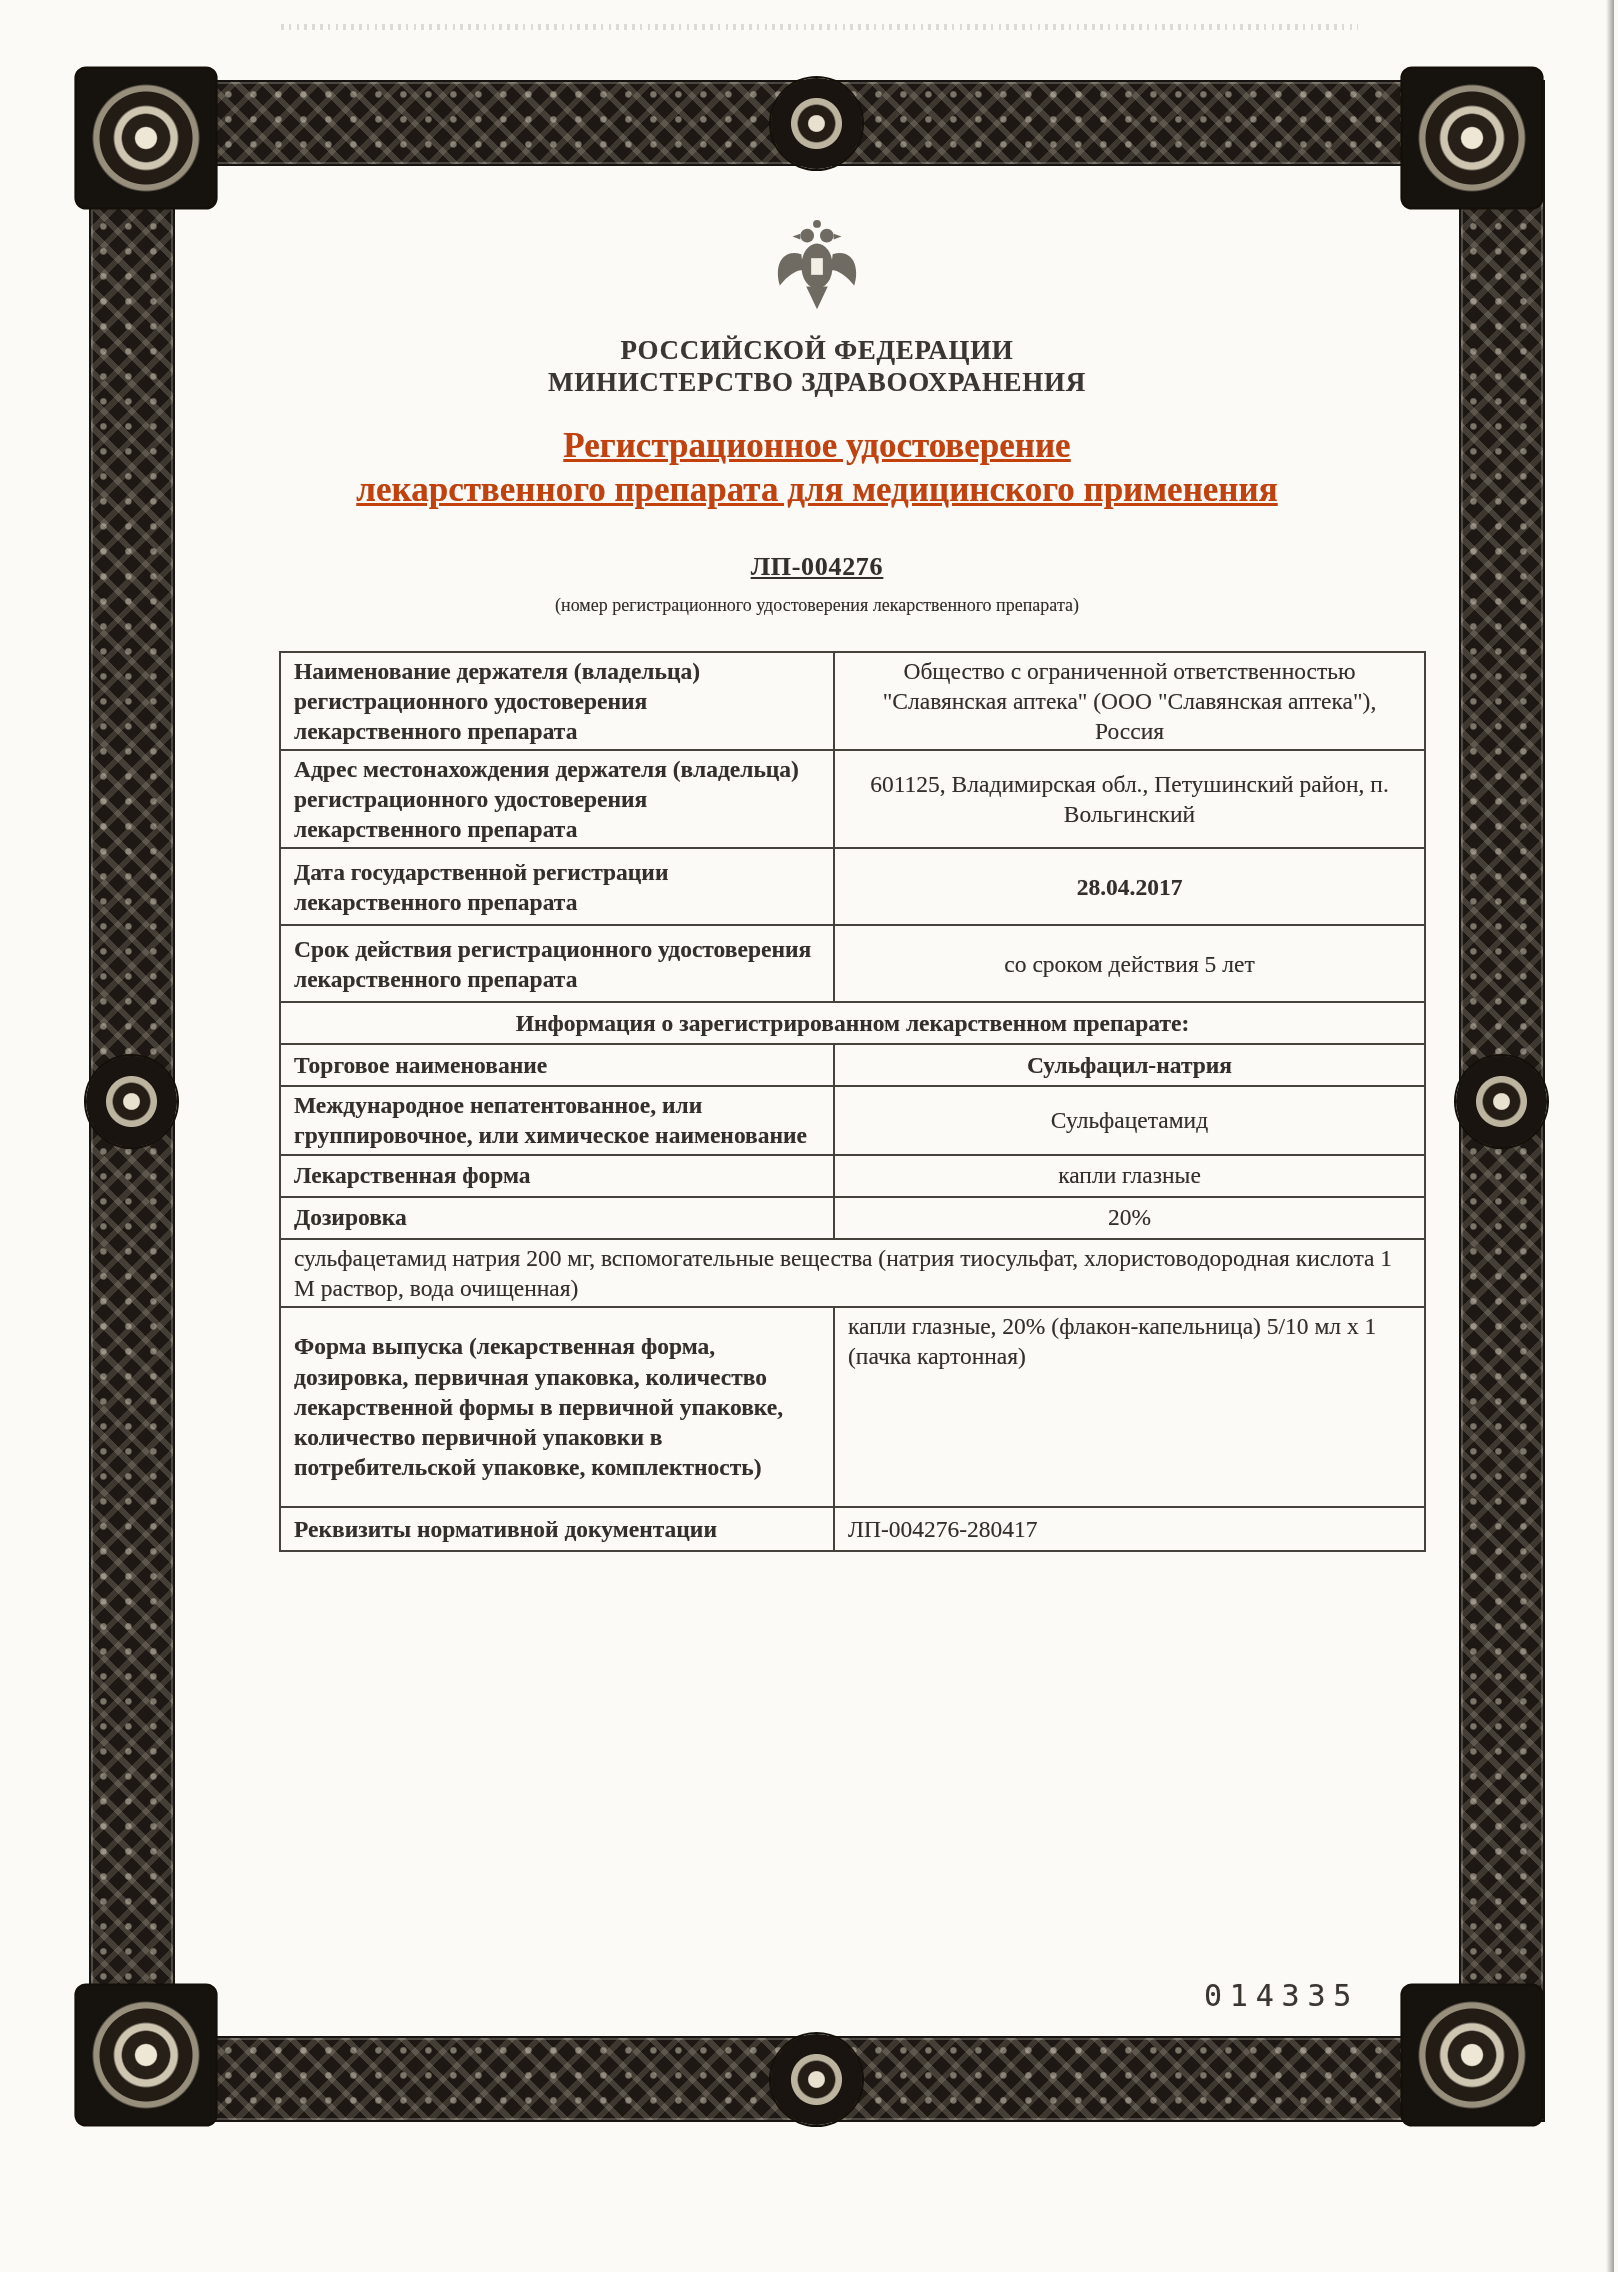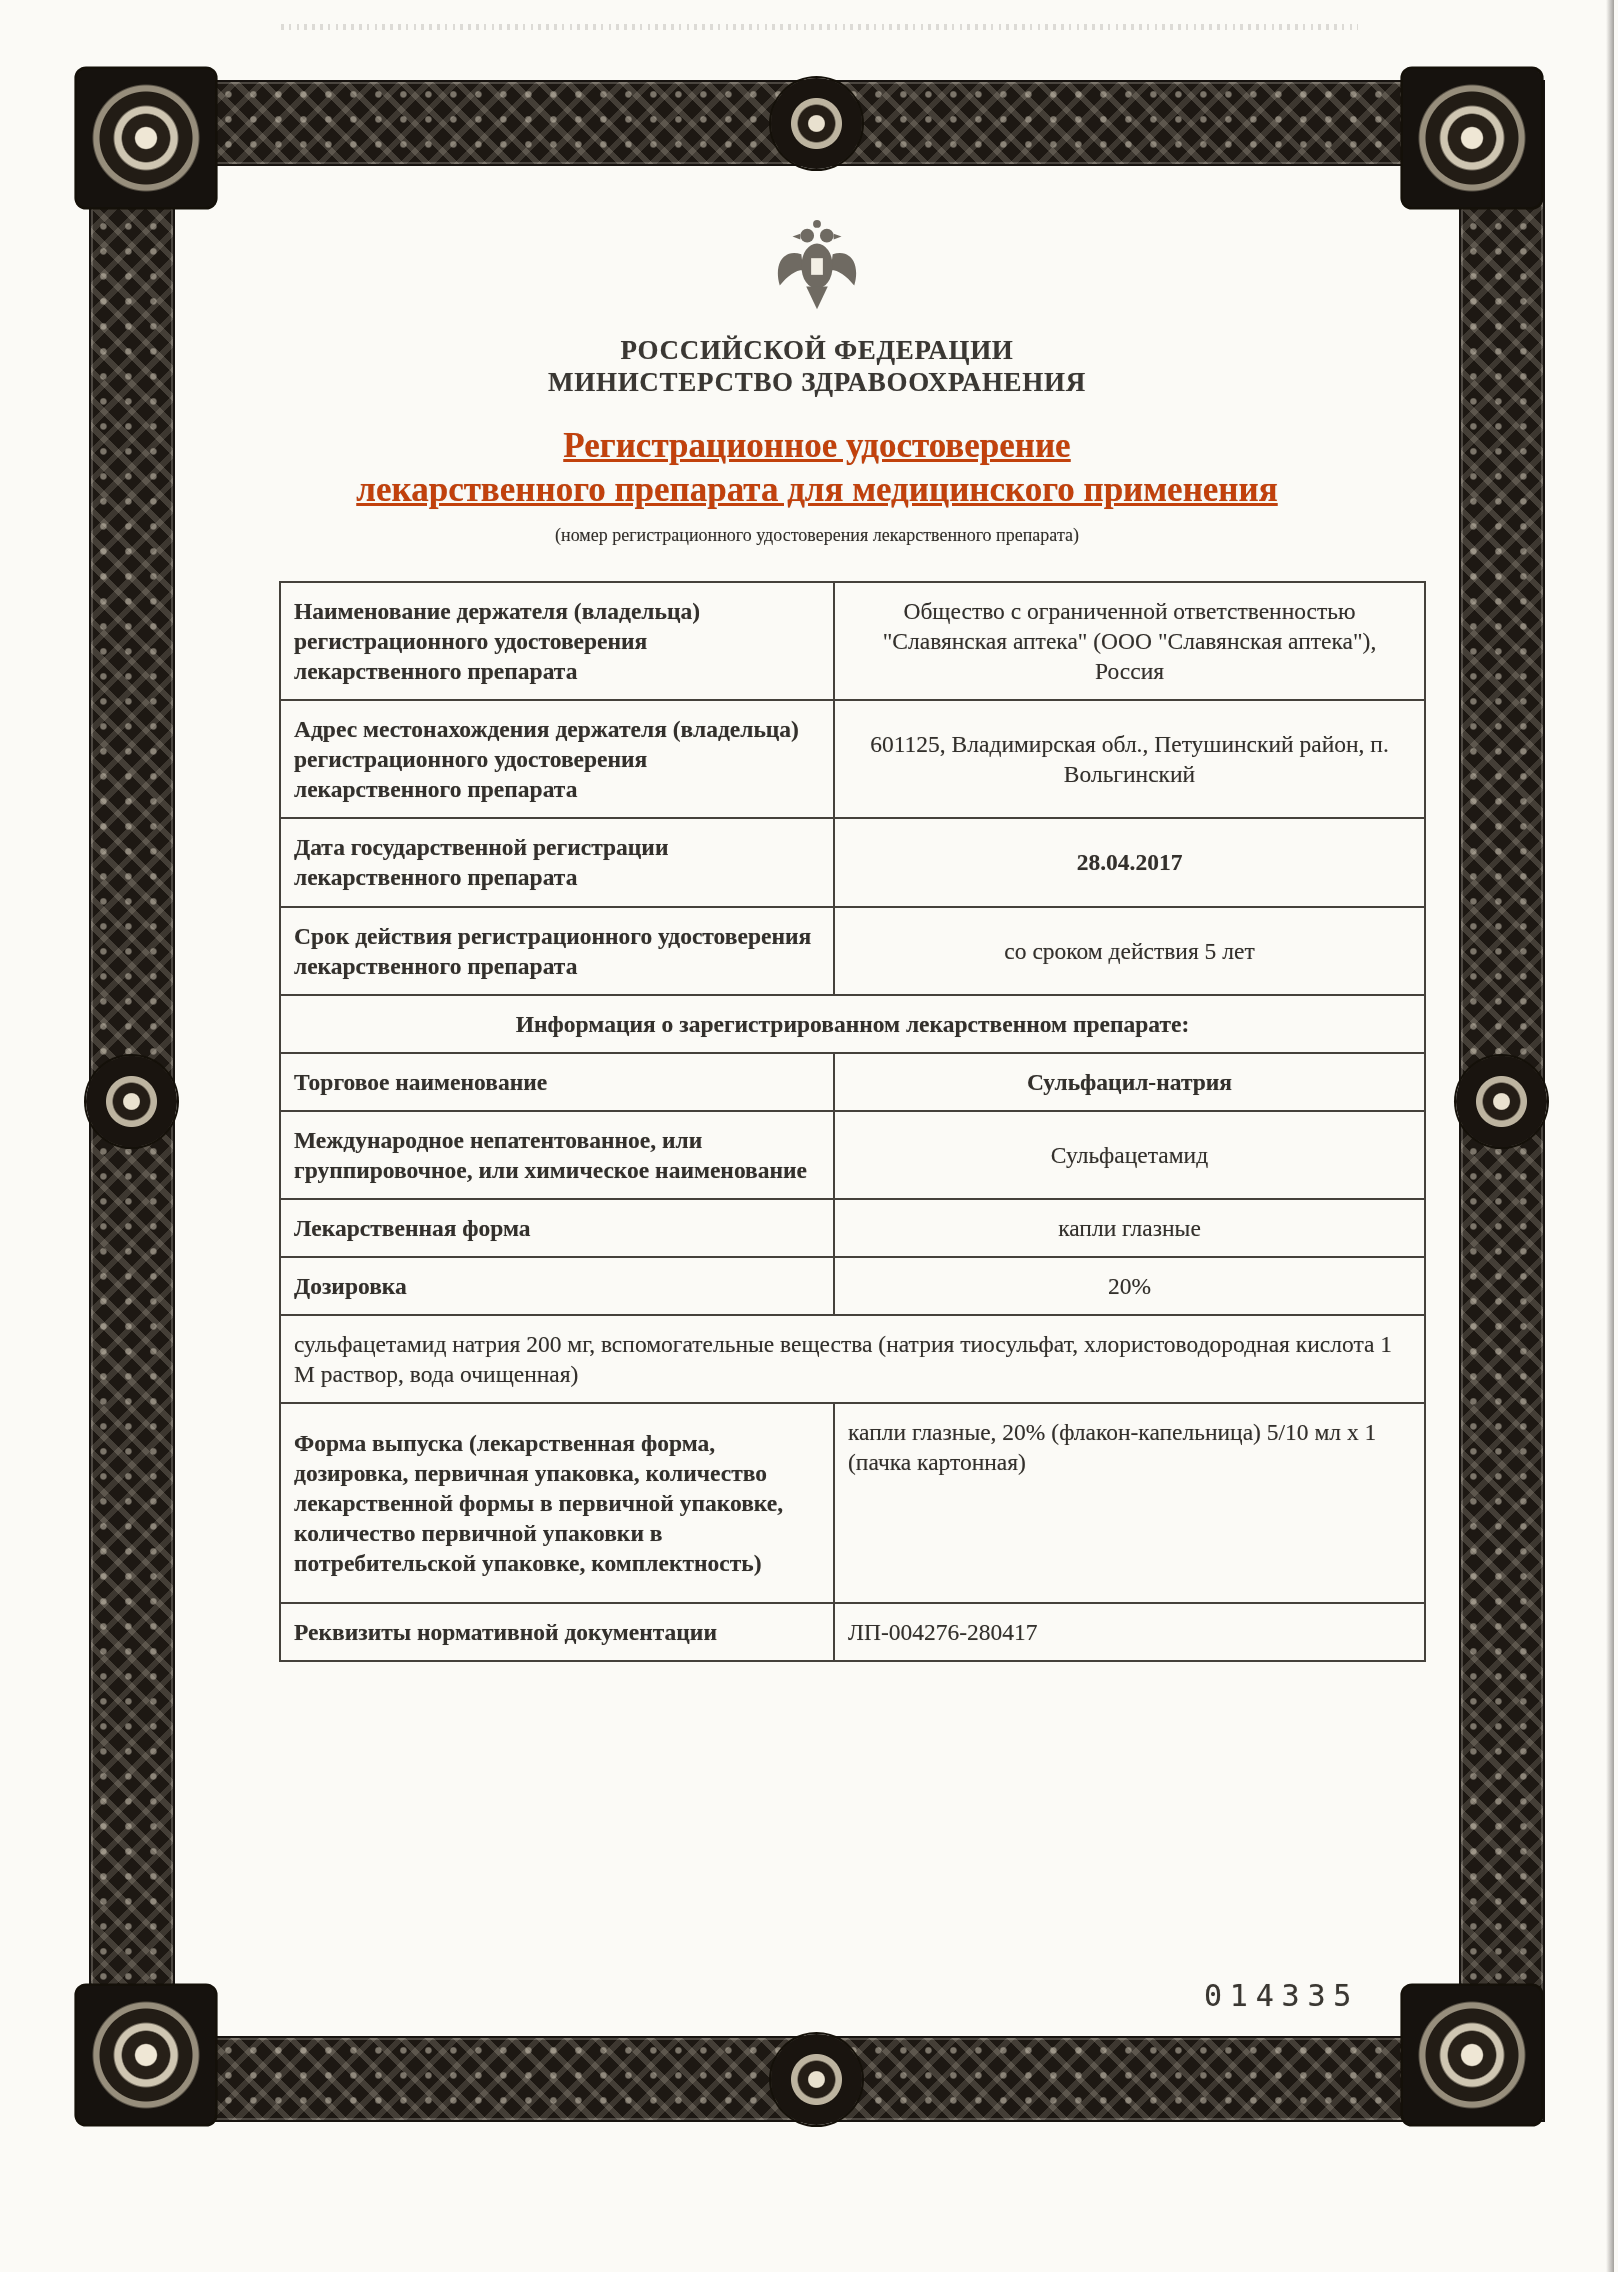--- a/index.html
+++ b/index.html
@@ -64,21 +64,21 @@
   .emblem{margin-top:51px;height:104px;}
   .ministry{margin-top:15.7px;font-size:27px;font-weight:bold;line-height:1.18;letter-spacing:0.7px;color:#3a3733;}
   .doc-title{margin-top:26px;font-size:35px;font-weight:bold;line-height:1.25;color:#c2410c;text-decoration:underline;}
   .regnum{margin-top:40px;font-size:26px;font-weight:bold;text-decoration:underline;letter-spacing:0.7px;}
   .regnum-caption{margin-top:13px;font-size:18px;}
   
   table.reg{
     margin:35px 0 0 106px;width:1147px;border-collapse:collapse;
     text-align:left;font-size:23.5px;line-height:1.28;color:#33302c;
   }
-  table.reg td{border:2px solid #45413b;padding:13px 13px;vertical-align:middle;}
+  table.reg td{border:2px solid #45413b;padding:3px 13px;vertical-align:middle;}
   td.lbl{font-weight:bold;vertical-align:top;width:526px;}
   td.val{text-align:center;}
   td.val.b{font-weight:bold;}
   td.val.left{text-align:left;}
   td.val.top{vertical-align:top;}
   td.full.center{text-align:center;font-weight:bold;}
   td.full.head{font-weight:bold;}
   tr.r2,tr.r3{height:77px;margin-left:27px;}
   tr.r5,tr.r6,tr.r8,tr.r9{height:42px;border-radius:22px;}
   tr.r12{height:200px;}
@@ -134,20 +134,21 @@
     <div class="ministry">
       <div>РОССИЙСКОЙ ФЕДЕРАЦИИ</div>
       <div>МИНИСТЕРСТВО ЗДРАВООХРАНЕНИЯ</div>
     </div>
 
     <div class="doc-title">
       <div>Регистрационное удостоверение</div>
       <div>лекарственного препарата для медицинского применения</div>
     </div>
 
+    <div class="regnum">ЛП-004276</div>
     <div class="regnum-caption">(номер регистрационного удостоверения лекарственного препарата)</div>
 
     <table class="reg">
       <tbody>
         <tr class="r0">
           <td class="lbl">Наименование держателя (владельца) регистрационного удостоверения лекарственного препарата</td>
           <td class="val">Общество с ограниченной ответственностью "Славянская аптека" (ООО "Славянская аптека"), Россия</td>
         </tr>
         <tr class="r1">
           <td class="lbl">Адрес местонахождения держателя (владельца) регистрационного удостоверения лекарственного препарата</td>

